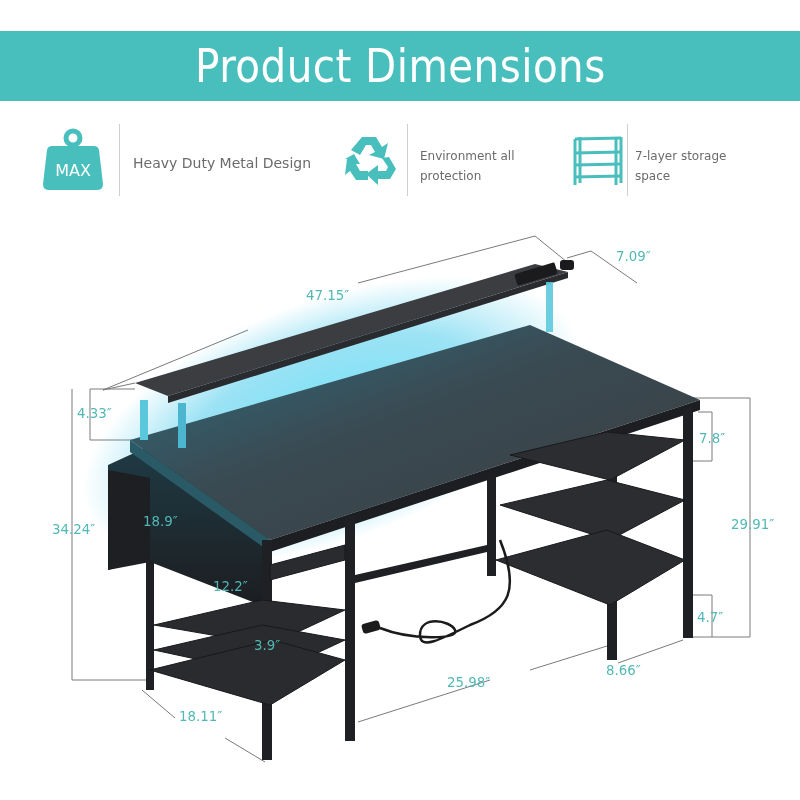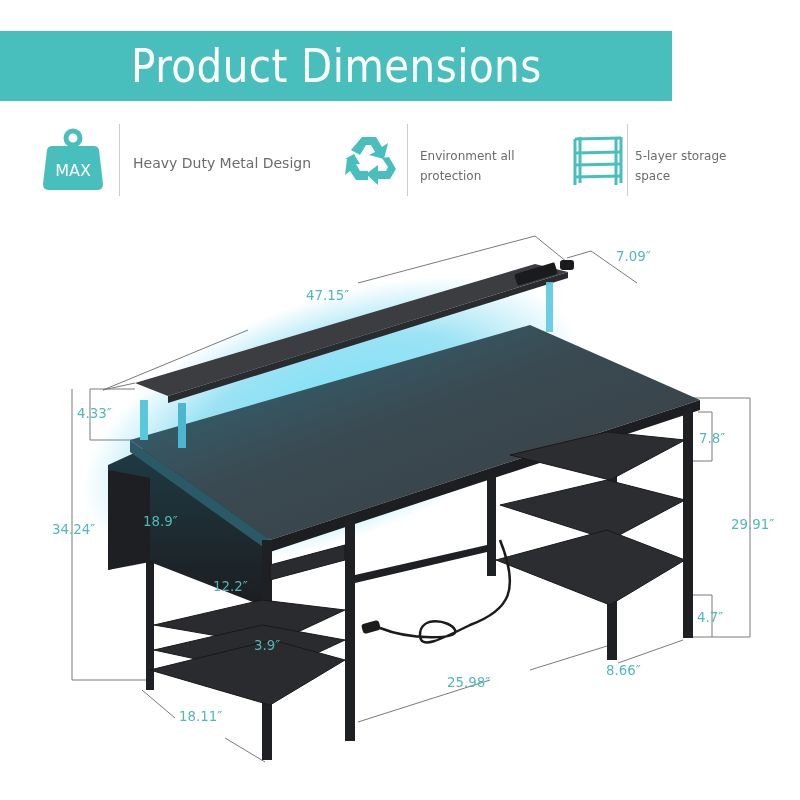--- a/index.html
+++ b/index.html
@@ -1,20 +1,20 @@
 <!DOCTYPE html>
 <html><head>
   <meta charset="utf-8">
   <style>
     * { margin: 0; padding: 0; box-sizing: border-box; }
     html, body { width: 800px; height: 800px; background: #ffffff; overflow: hidden; }
     body { position: relative; font-family: "Liberation Sans", "DejaVu Sans", sans-serif; }
 
     .banner {
-      position: absolute; left: 0; top: 31px; width: 672px; height: 70px;
+      position: absolute; left: 0; top: 31px; width: 800px; height: 70px;
       background: #48bfbd;
       display: flex; align-items: center; justify-content: center;
     }
     .banner-title {
       color: #ffffff; font-size: 46px; font-weight: 400; letter-spacing: 0.5px;
       font-family: "DejaVu Sans", sans-serif;
       transform: scaleX(0.88);
     }
     .feature-icon { position: absolute; }
     .feature-text {
@@ -68,21 +68,21 @@
       <line x1="44" y1="4" x2="44" y2="50"></line>
       <line x1="49" y1="2" x2="49" y2="48"></line>
       <line x1="3" y1="4" x2="49" y2="3"></line>
       <line x1="3" y1="18" x2="49" y2="17"></line>
       <line x1="3" y1="30" x2="49" y2="29"></line>
       <line x1="3" y1="42" x2="49" y2="41"></line>
     </g>
   </svg>
   <div class="divider" style="left:627px;"></div>
   <div class="feature-text" style="left:635px;top:146px;">
-    <div>5-layer storage</div>
+    <div>7-layer storage</div>
     <div>space</div>
   </div>
 </div>
 
 <svg class="diagram" width="800" height="600" viewBox="0 200 800 600">
   <defs>
     <radialGradient id="glow" cx="0.5" cy="0.5" r="0.5">
       <stop offset="0" stop-color="#5ee0f7" stop-opacity="0.95"></stop>
       <stop offset="0.6" stop-color="#3cc7ea" stop-opacity="0.6"></stop>
       <stop offset="1" stop-color="#3cc7ea" stop-opacity="0"></stop>

